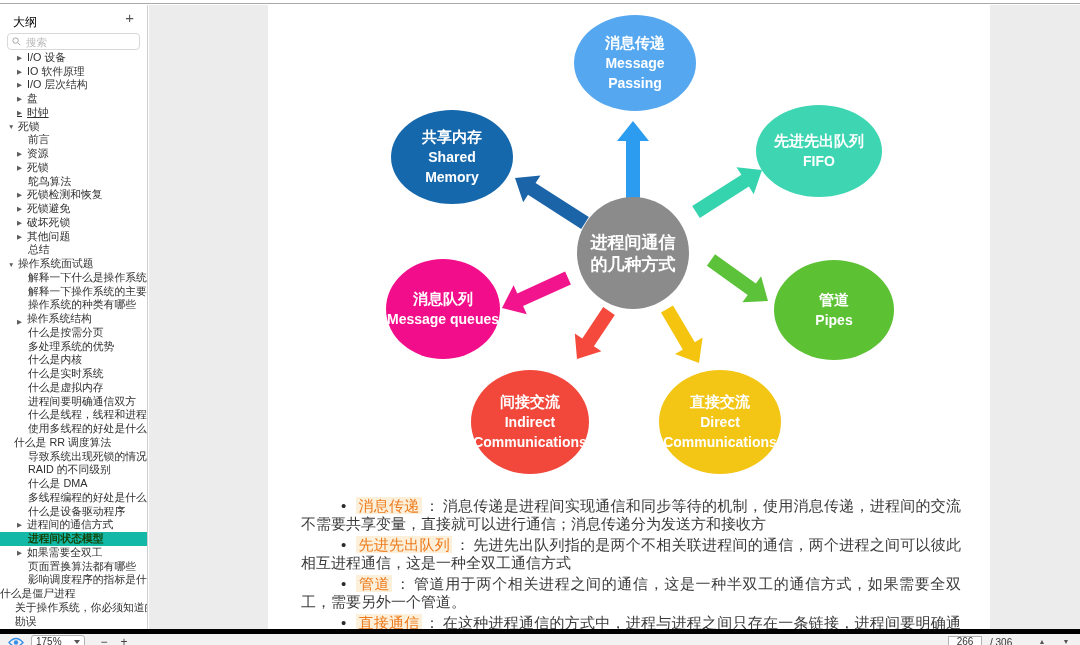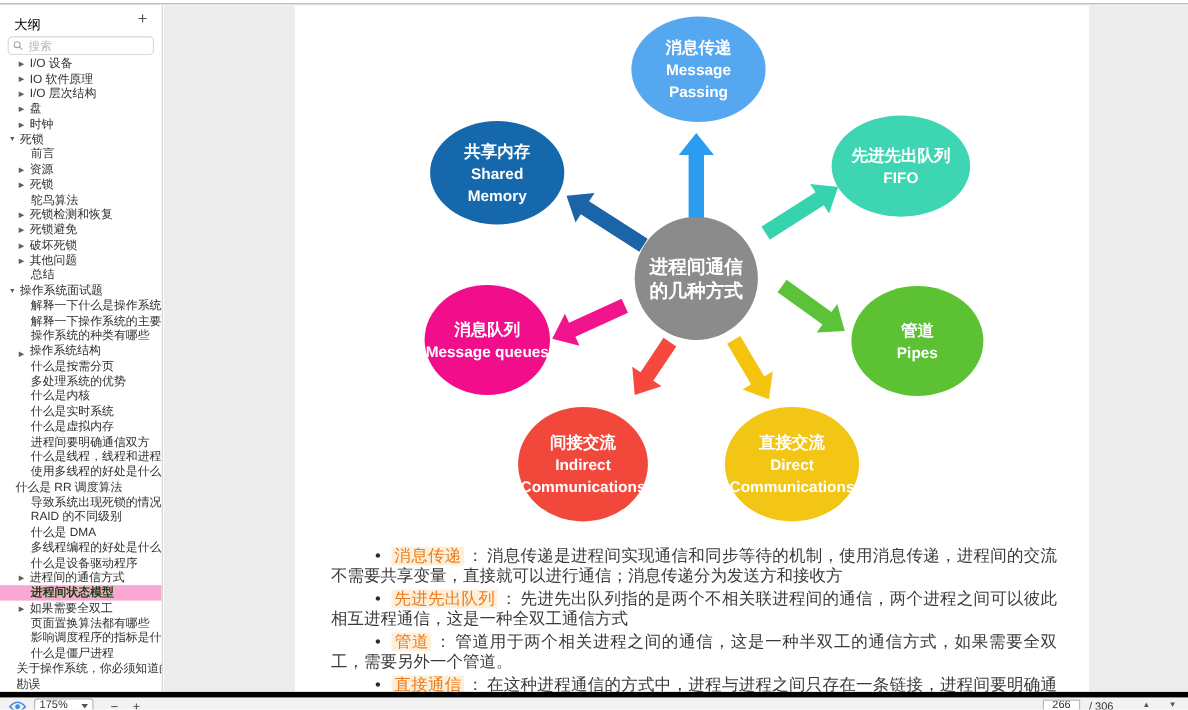--- a/index.html
+++ b/index.html
@@ -18,21 +18,21 @@
   .search-box { position:absolute; top:28px; left:7px; width:133px; height:17px; border:1px solid #d8d8d8;
                 border-radius:4px; background:#fff; display:flex; align-items:center; padding:0 4px;
                 box-sizing:border-box; gap:3px; }
   .search-box input { border:none; outline:none; flex:1; min-width:0; font-size:10.5px; color:#333;
                       font-family:"Liberation Sans", sans-serif; background:transparent; }
   .search-box input::placeholder { color:#b8b8b8; }
   .tree { position:absolute; top:46px; left:0; right:0; }
   .row { height:13.75px; display:flex; align-items:center; font-size:10.8px; color:#2f2f2f;
          white-space:nowrap; overflow:hidden; }
   .row .marker { font-size:6.5px; color:#5e5e5e; width:10px; flex:0 0 10px; text-align:left; }
-  .row.sel { background:#f9a8d4; color:#16430a; font-weight:bold; }
+  .row.sel { background:#14b8a6; color:#16430a; font-weight:bold; }
 
   
   .content { position:absolute; left:149px; top:1px; width:931px; height:624px; background:#ececec; }
   .page { position:absolute; left:119px; top:0; width:722px; height:624px; background:#fff; overflow:hidden; }
   svg.diagram { position:absolute; left:0; top:0; }
   svg.diagram text { font-family:"Liberation Sans", sans-serif; font-weight:bold; fill:#fff; }
 
   .bullets { position:absolute; left:33px; top:492px; width:660px; font-size:15px; line-height:18px;
              color:#3a3a3a; text-align:justify; }
   .bullets p { margin:0 0 3px 0; text-indent:40px; }
@@ -86,21 +86,21 @@
           <span>IO 软件原理</span>
         </div>
         <div class="row" style="padding-left: 17px;">
           <span class="marker">▶</span>
           <span>I/O 层次结构</span>
         </div>
         <div class="row" style="padding-left: 17px;">
           <span class="marker">▶</span>
           <span>盘</span>
         </div>
-        <div class="row" style="padding-left: 17px;">
+        <div class="row" style="padding-left: 17px; text-decoration: underline;">
           <span class="marker">▶</span>
           <span>时钟</span>
         </div>
         <div class="row" style="padding-left: 8px;">
           <span class="marker">▼</span>
           <span>死锁</span>
         </div>
         <div class="row" style="padding-left: 28px;">
           <span>前言</span>
         </div>
@@ -203,21 +203,21 @@
         <div class="row" style="padding-left: 17px;">
           <span class="marker">▶</span>
           <span>如果需要全双工</span>
         </div>
         <div class="row" style="padding-left: 28px;">
           <span>页面置换算法都有哪些</span>
         </div>
         <div class="row" style="padding-left: 28px;">
           <span>影响调度程序的指标是什么</span>
         </div>
-        <div class="row" style="padding-left: 28px;">
+        <div class="row" style="">
           <span>什么是僵尸进程</span>
         </div>
         <div class="row" style="padding-left: 15px;">
           <span>关于操作系统，你必须知道的...</span>
         </div>
         <div class="row" style="padding-left: 15px;">
           <span>勘误</span>
         </div>
       </div>
   </div>

